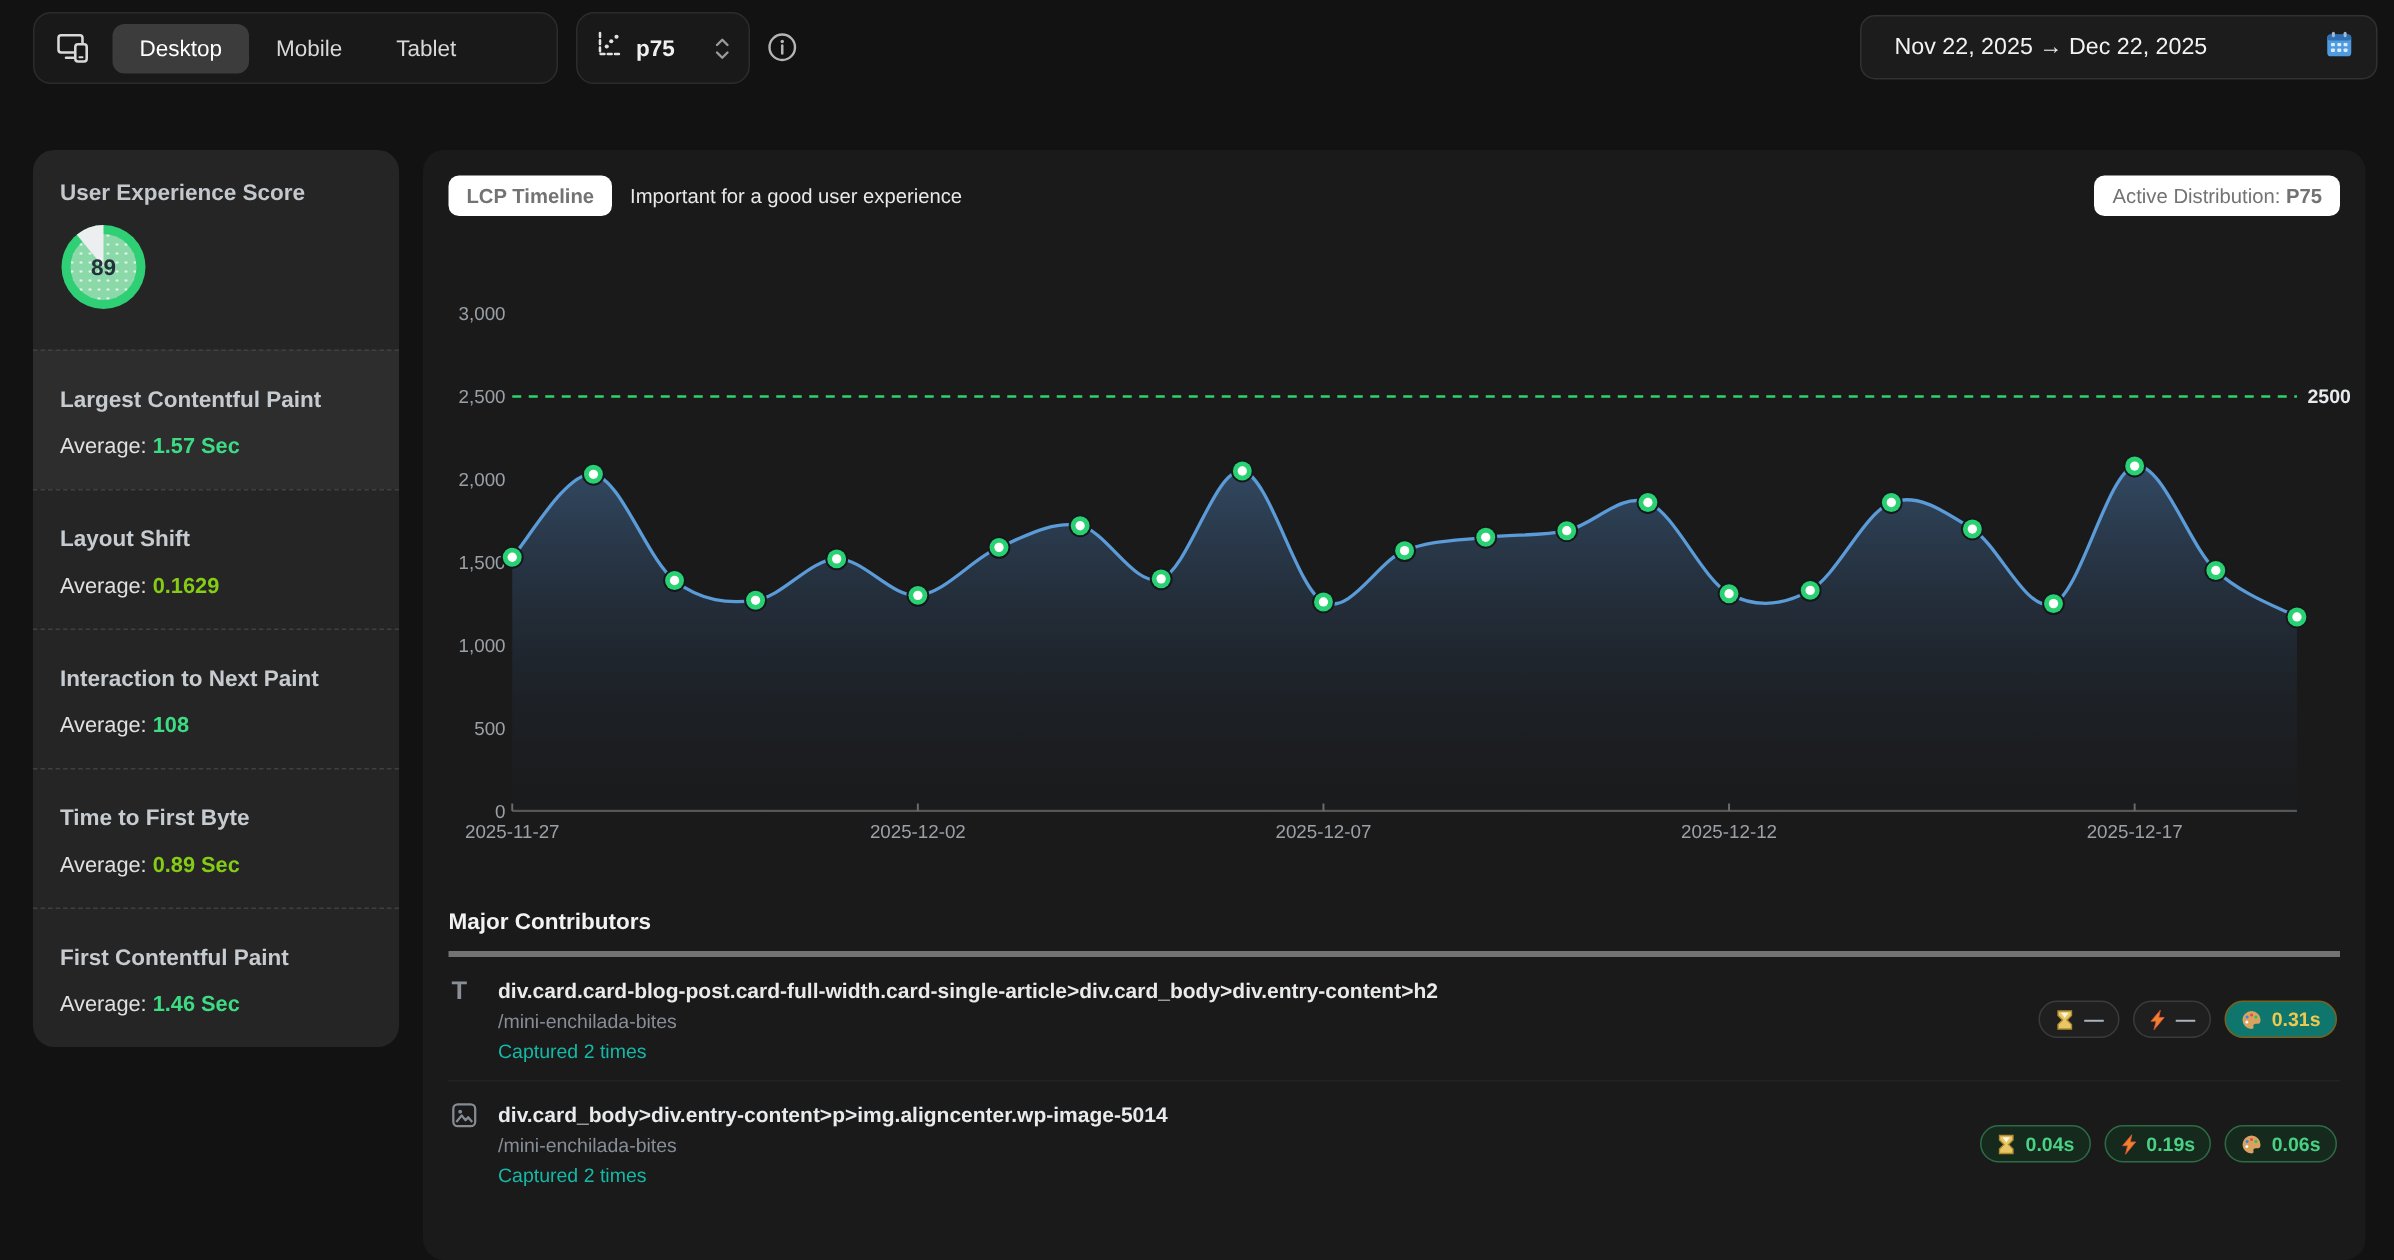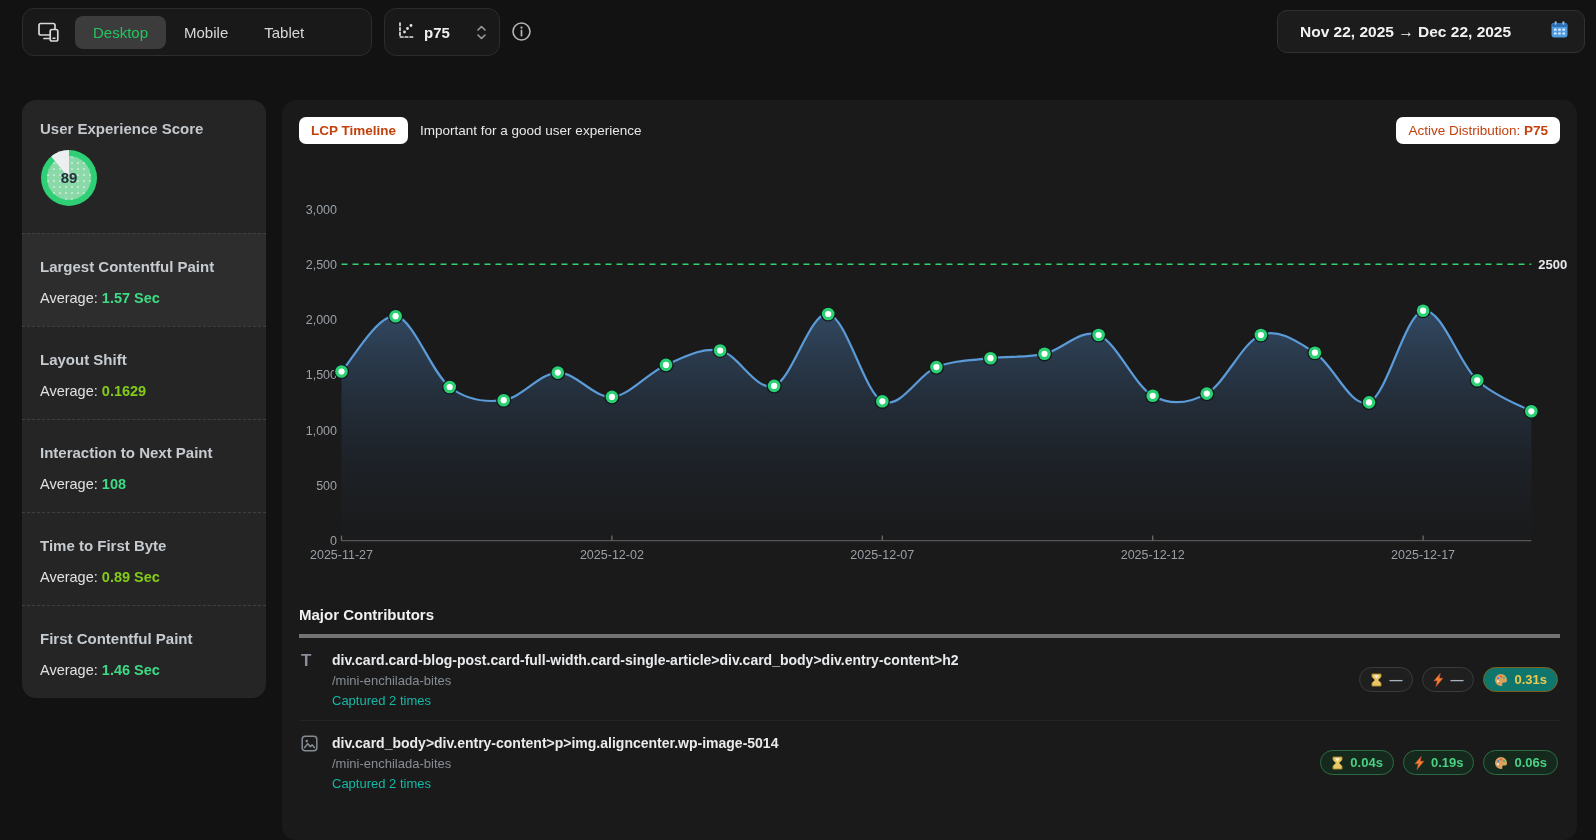--- a/index.html
+++ b/index.html
@@ -17,33 +17,33 @@
     background:#191919; border:1px solid #2c2c2c; border-radius:12px;
     display:flex; align-items:center;
   }
   .device-group { left:22px; width:350px; padding:0 14px; gap:6px; }
   .device-icon-wrap { display:flex; align-items:center; margin-right:8px; }
   .tab {
     border:none; background:transparent; color:#d8d8d8;
     font-family:inherit; font-size:15px; font-weight:500;
     padding:8px 18px; border-radius:8px; cursor:pointer; white-space:nowrap;
   }
-  .tab.active { background:#3c3c3c; color:#22c55e; }
+  .tab.active { background:#3c3c3c; color:#ffffff; }
   .p75-group { left:384px; width:116px; padding:0 12px; gap:8px; cursor:pointer; }
   .p75-label { font-size:15px; font-weight:700; color:#f0f0f0; }
   .info-btn {
     position:absolute; left:511px; top:21px; width:21px; height:21px;
     background:transparent; border:none; cursor:pointer; padding:0;
   }
   .date-btn {
-    position:absolute; top:10px; right:11px; width:308px; height:43px;
+    position:absolute; top:10px; right:11px; width:345px; height:43px;
     background:#1c1c1c; border:1px solid #313131; border-radius:10px;
     display:flex; align-items:center; justify-content:space-between;
     padding:0 15px 0 22px; cursor:pointer;
-    color:#f2f2f2; font-family:inherit; font-size:15.5px; font-weight:700;
+    color:#f2f2f2; font-family:inherit; font-size:15.5px; font-weight:400;
   }
   
   .sidebar {
     position:absolute; left:22px; top:100px; width:244px;
     background:#252525; border-radius:14px; overflow:hidden;
   }
   .score-sec { height:133px; padding:20px 7px 0 18px; }
   .score-title { font-size:15px; font-weight:700; color:#c3c8cd; }
   .gauge-wrap { margin-top:12px; width:58px; height:58px; }
   .metric-sec {
@@ -59,21 +59,21 @@
   
   .main-card {
     position:absolute; left:282px; top:100px; width:1295px; height:740px;
     background:#1a1a1a; border-radius:14px;
   }
   .chart-header {
     position:absolute; top:17px; left:17px; right:17px;
     display:flex; align-items:center; gap:12px; z-index:2;
   }
   .white-pill {
-    background:#ffffff; color:#c2410c; border:none;
+    background:#ffffff; color:#737373; border:none;
     font-family:inherit; font-size:13.5px; font-weight:600;
     padding:6px 12px; border-radius:7px; white-space:nowrap;
   }
   .chart-subtitle { font-size:13.5px; color:#e8e8e8; flex:1; }
   .dist-pill { font-weight:400; }
   .dist-pill b { font-weight:700; }
   svg.chart { position:absolute; top:0; left:0; }
   
   .contributors { position:absolute; top:506px; left:17px; right:17px; }
   .contrib-title { font-size:15px; font-weight:700; color:#f2f2f2; padding-bottom:11px; border-bottom:4px solid #737373; }

